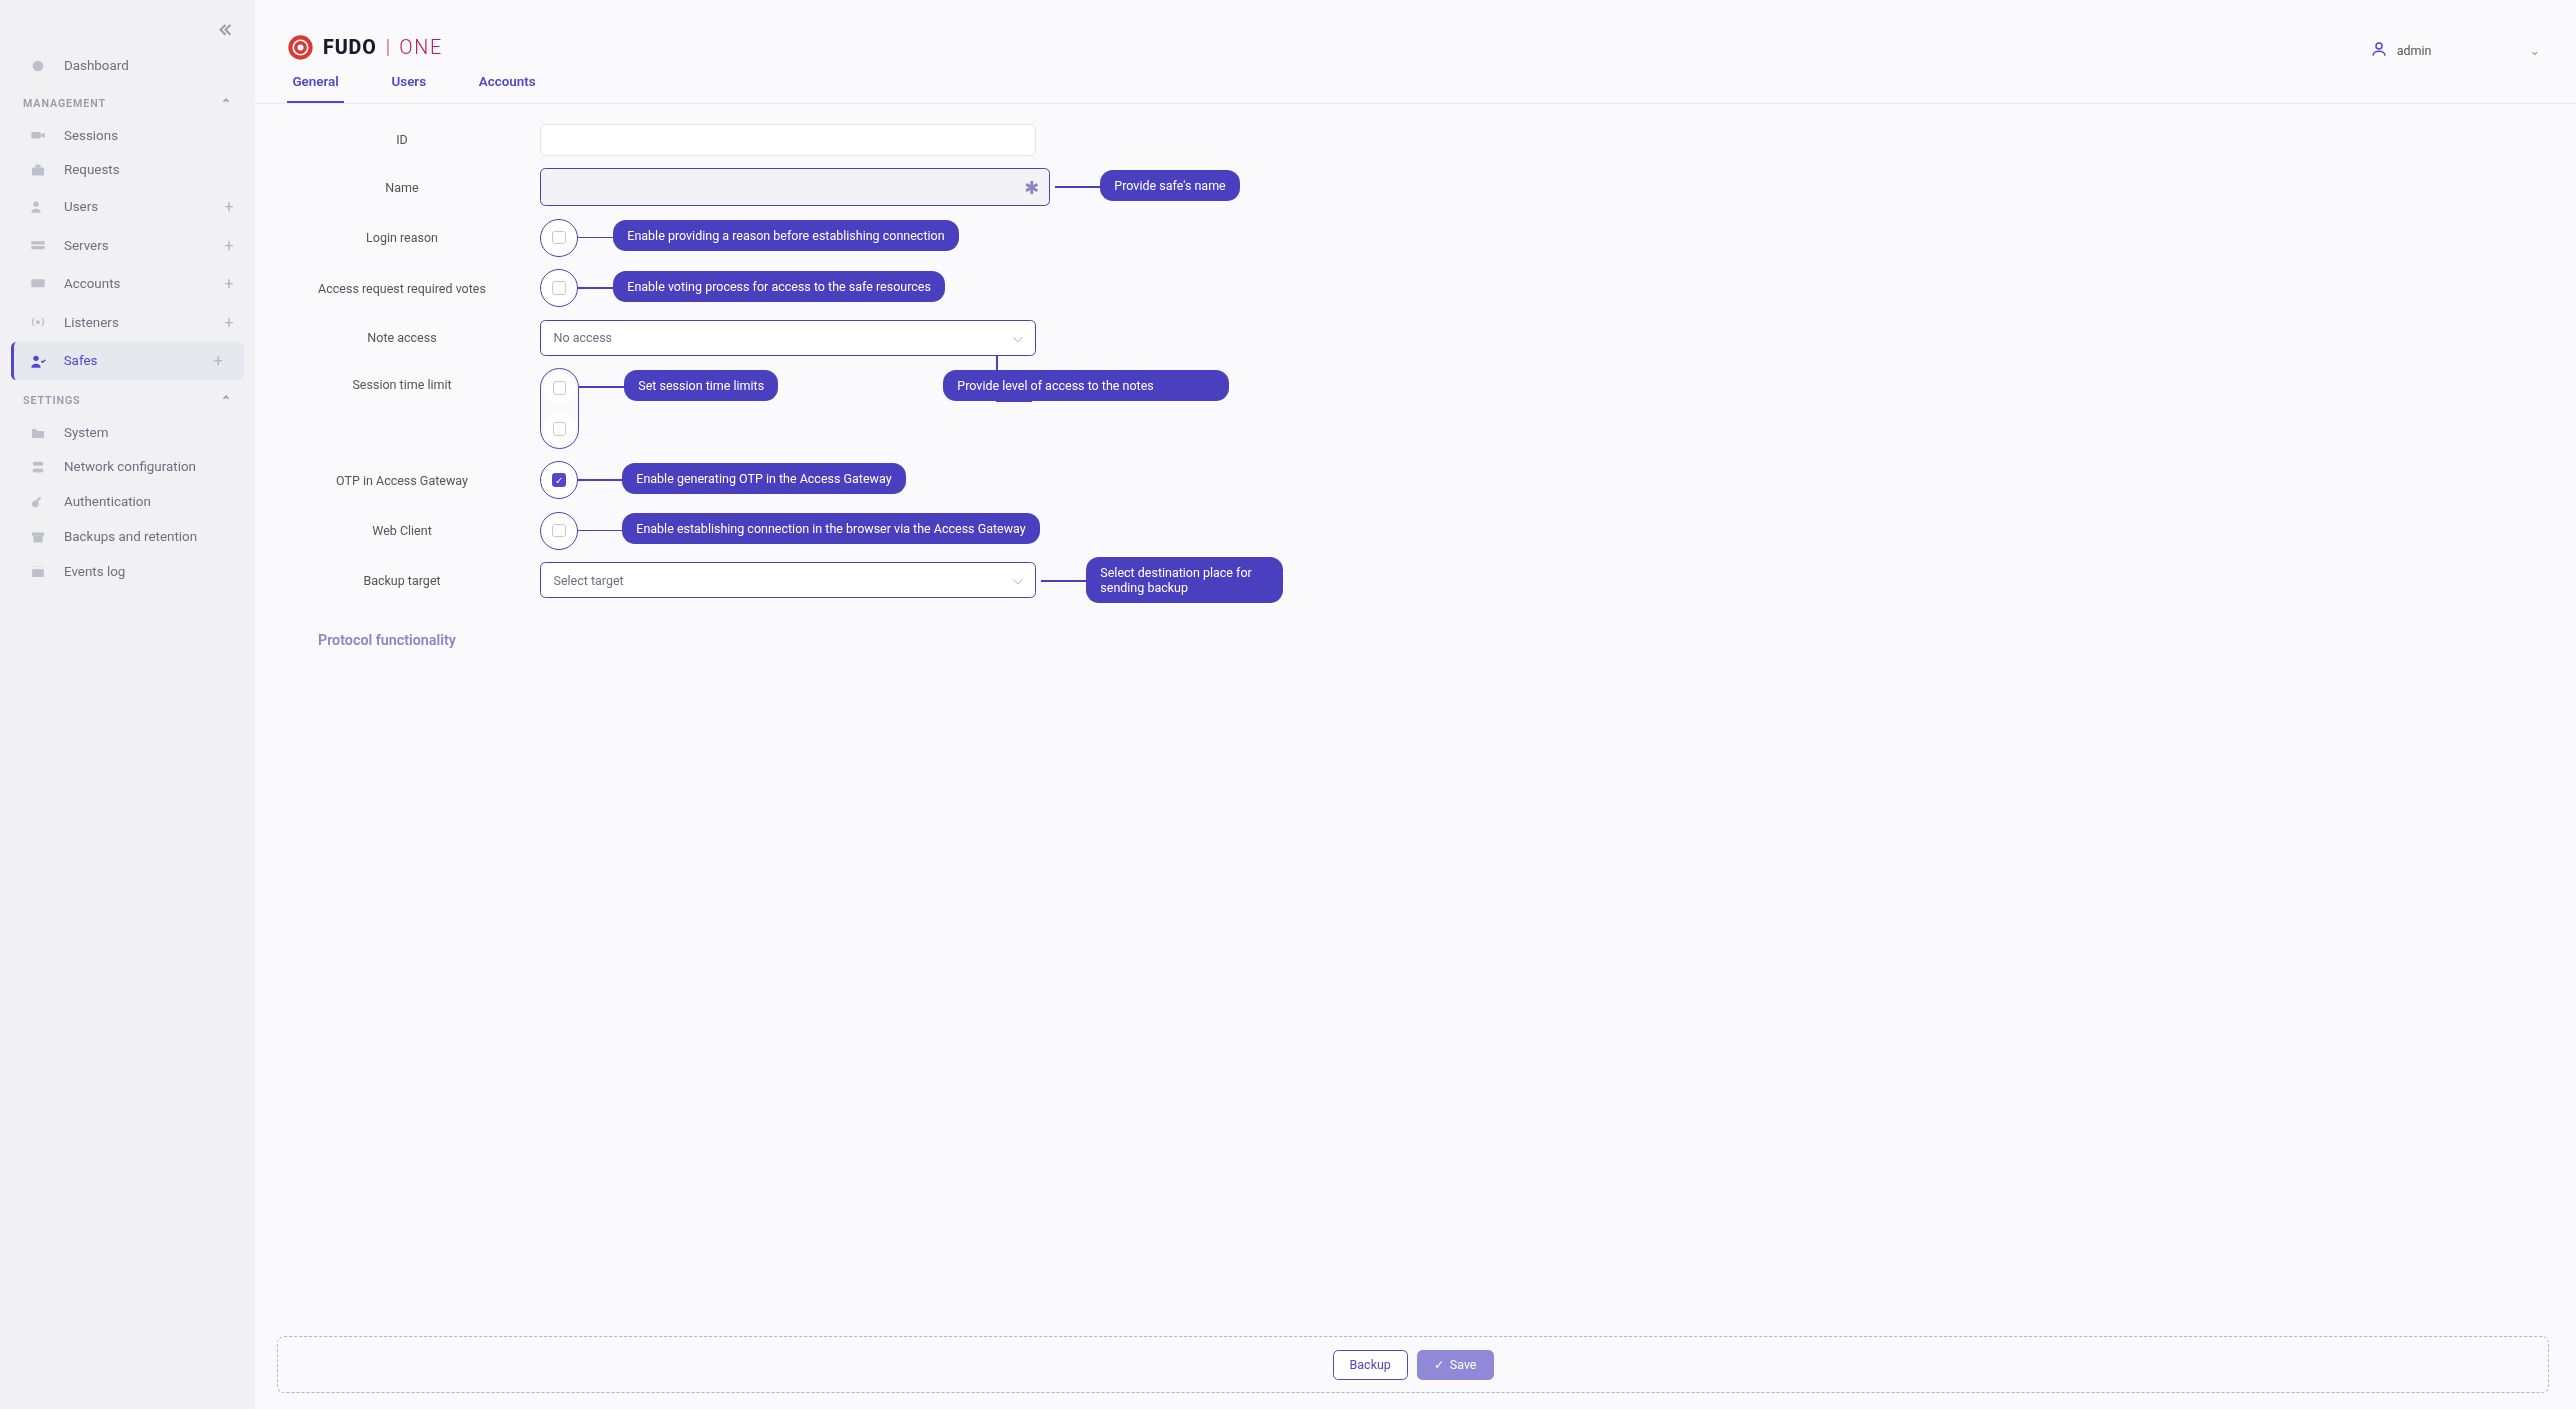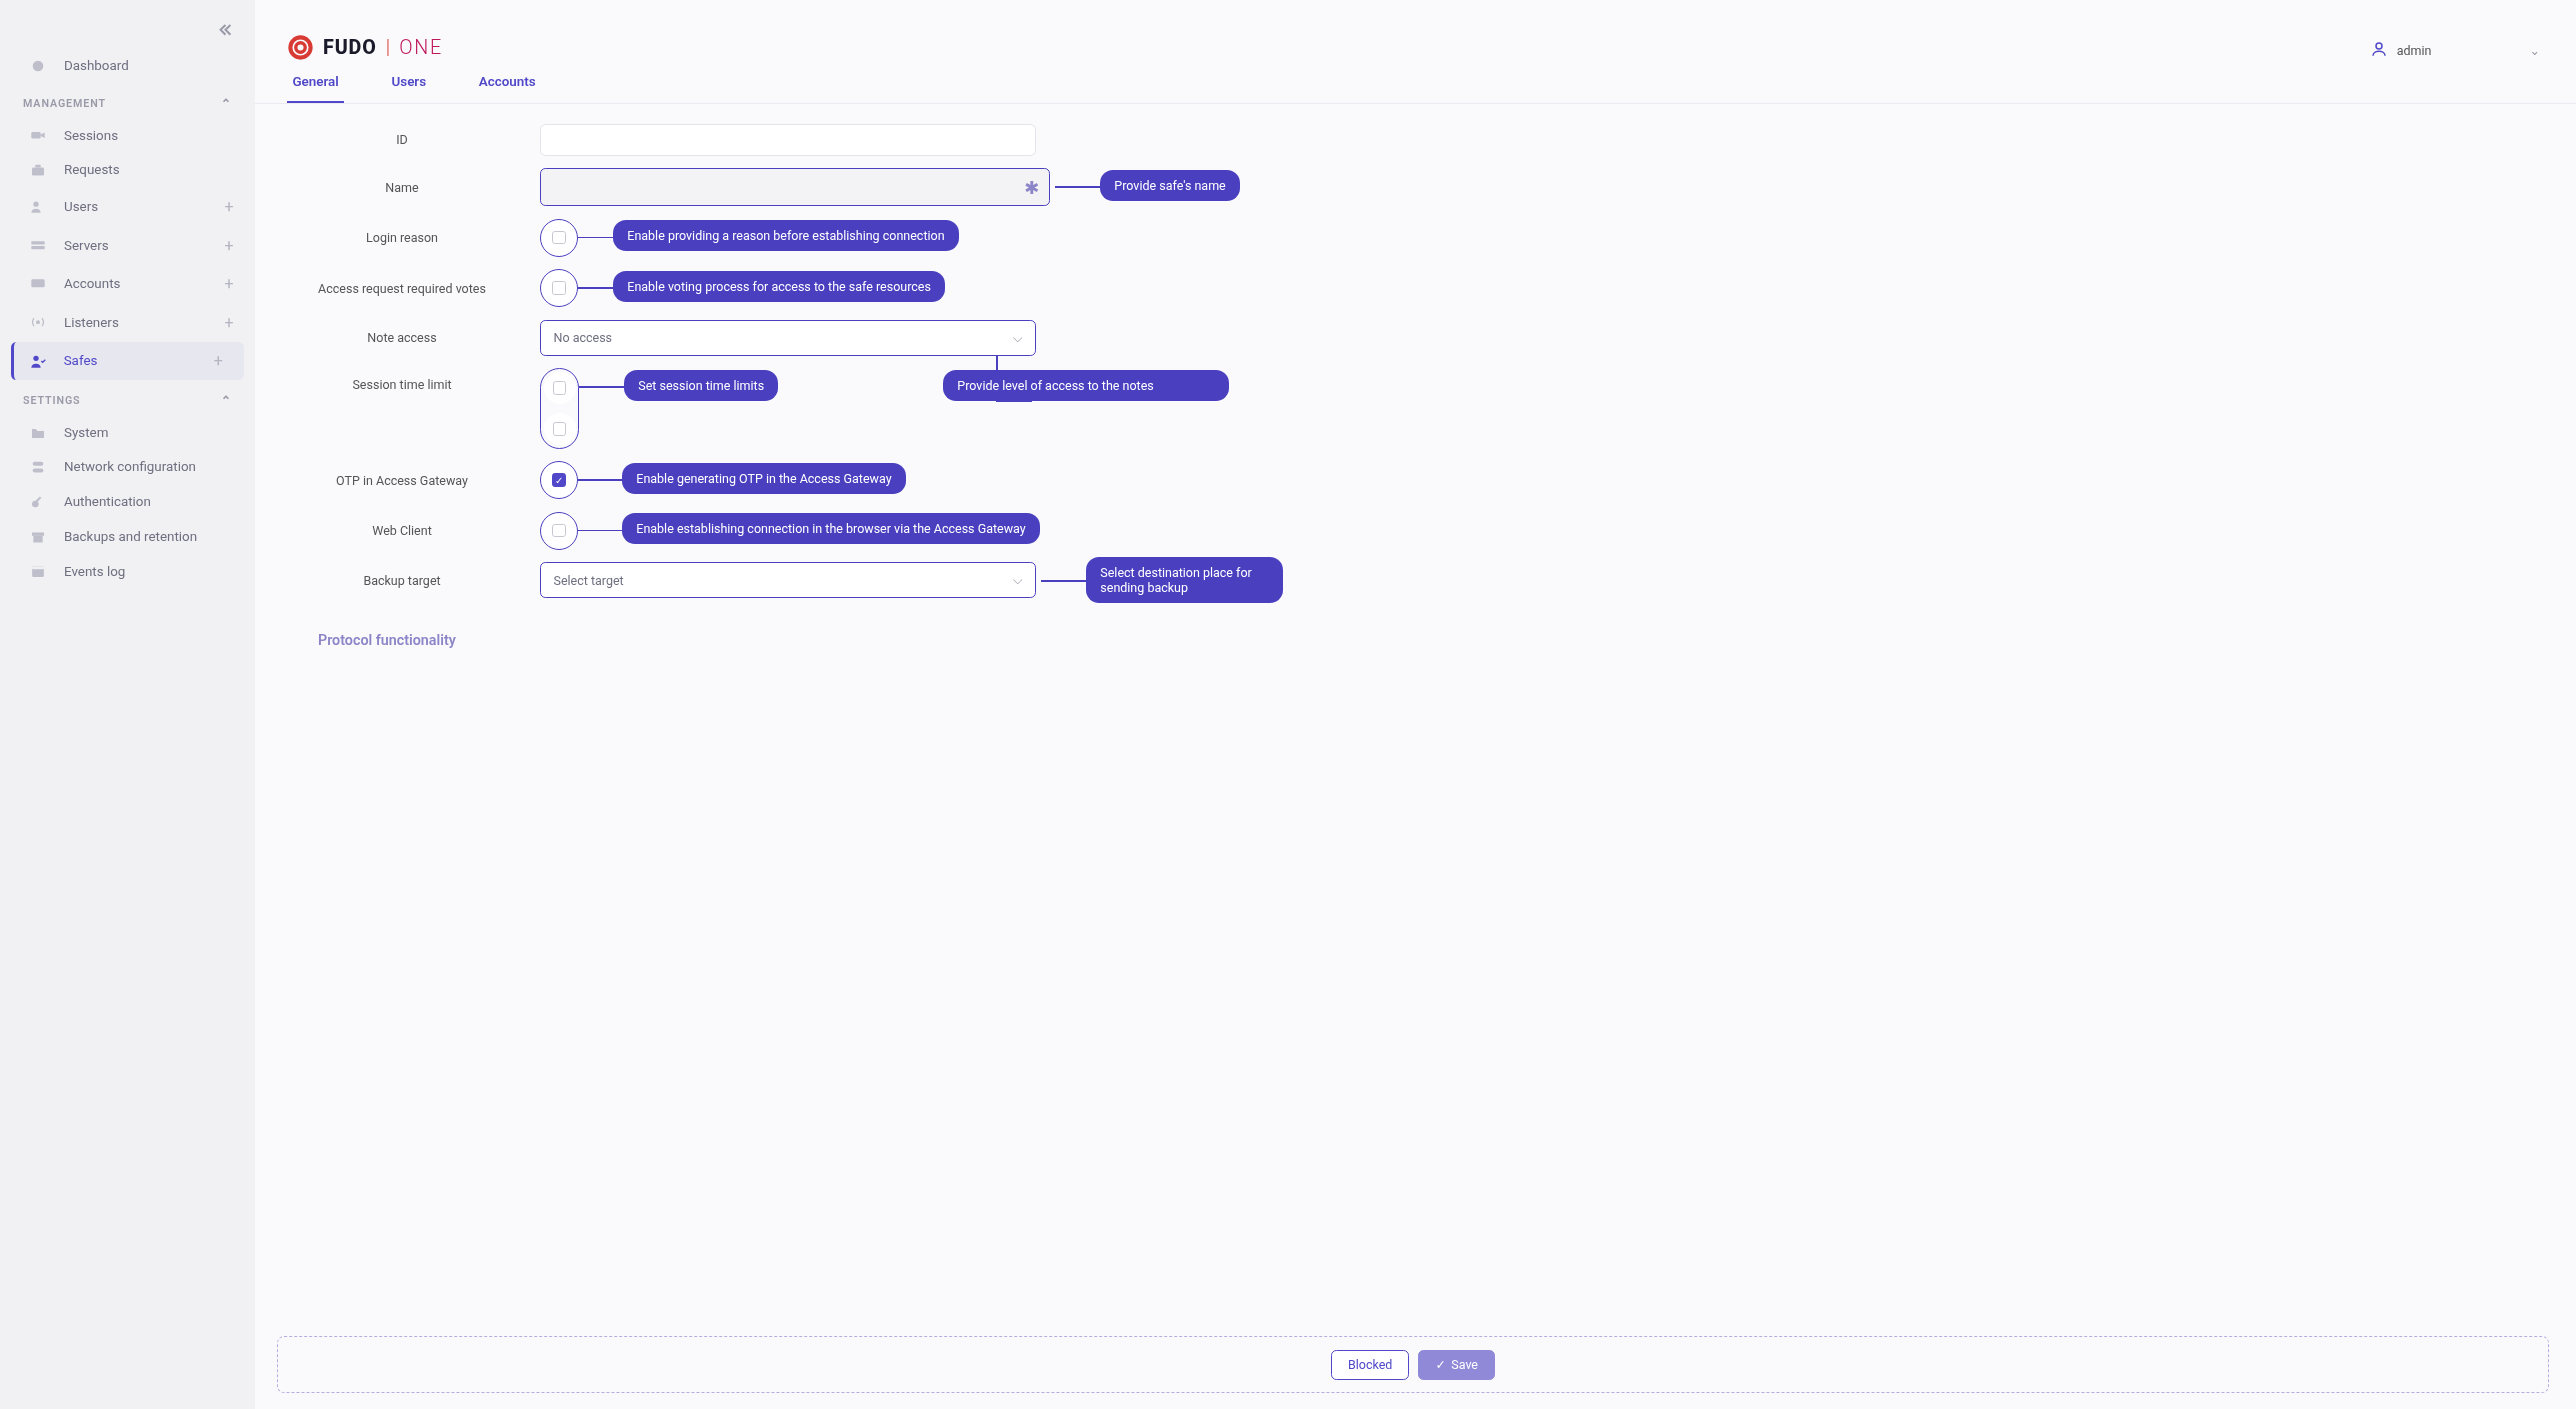--- a/index.html
+++ b/index.html
@@ -454,21 +454,21 @@
           <div class="callout-line" style="left:501px; top:18px; width:45px; position:absolute"></div>
           <div class="callout" style="position:absolute; left:546px; top:-5.4px; white-space:normal; width:197px">Select destination place for sending backup</div>
         </div>
       </div>
 
       <div class="section-title">Protocol functionality</div>
     </div>
 
     <div class="footer">
       <div class="btn btn-outline">
-        <span>Blocked</span>
+        <span>Backup</span>
       </div>
       <div class="btn btn-primary">
         <span>✓</span>
         <span>Save</span>
       </div>
     </div>
   </main>
 </div>
 
 

